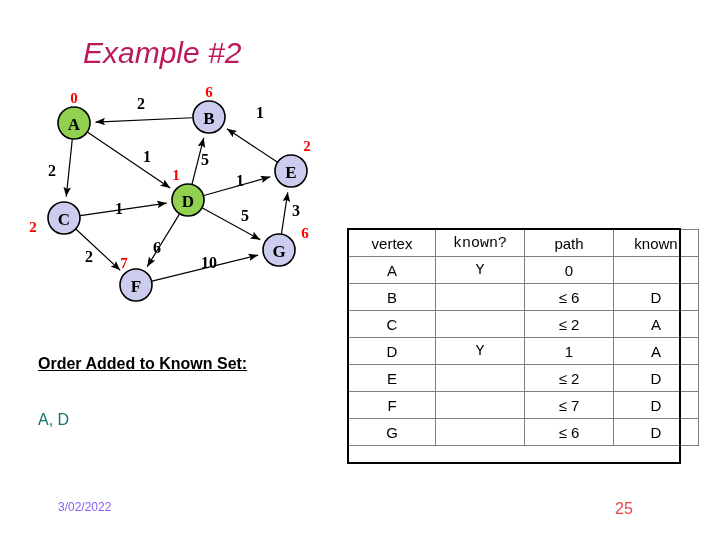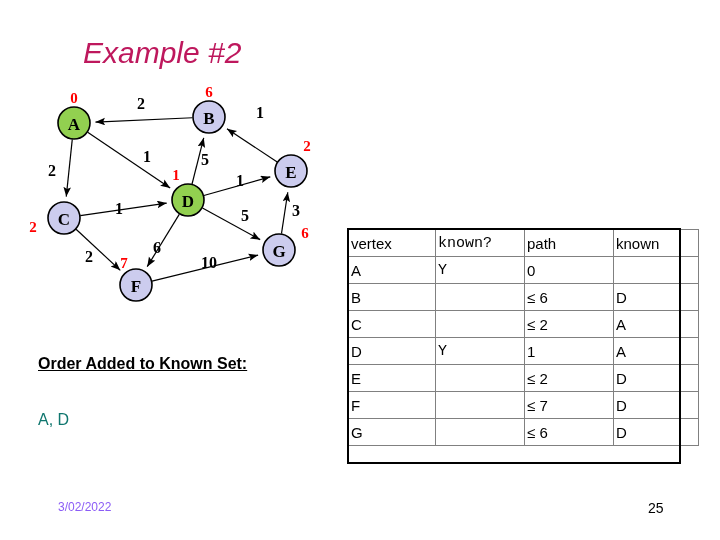--- a/index.html
+++ b/index.html
@@ -104,21 +104,21 @@
     border-collapse: collapse;
     background: #ffffff;
   }
   #result-table td,
   #result-table th {
     border: 1px solid #808080;
     font-family: "Liberation Sans", sans-serif;
     font-size: 15px;
     font-weight: normal;
     color: #000000;
-    text-align: left;
+    text-align: center;
     height: 26px;
     padding: 0 2px;
   }
   #result-table .c-vertex { width: 82px; }
   #result-table .c-known  { width: 84px; font-family: Liberation Mono, monospace; }
   #result-table .c-cost   { width: 84px; }
   #result-table .c-path   { width: 80px; }
   #table-frame {
     position: absolute;
     left: 347px;
@@ -134,25 +134,25 @@
   #footer-date {
     position: absolute;
     left: 58px;
     top: 500px;
     font-family: "Liberation Sans", sans-serif;
     font-size: 12px;
     color: #8b5cf6;
   }
   #footer-page {
     position: absolute;
-    left: 648px;
+    left: 615px;
     top: 500px;
     font-family: "Liberation Sans", sans-serif;
-    font-size: 14px;
-    color: #000000;
+    font-size: 16px;
+    color: #ef4444;
   }
 </style>
 </head>
 <body>
 
 <div id="slide">
 
   <div id="title">Example #2</div>
 
   <div id="graph">

